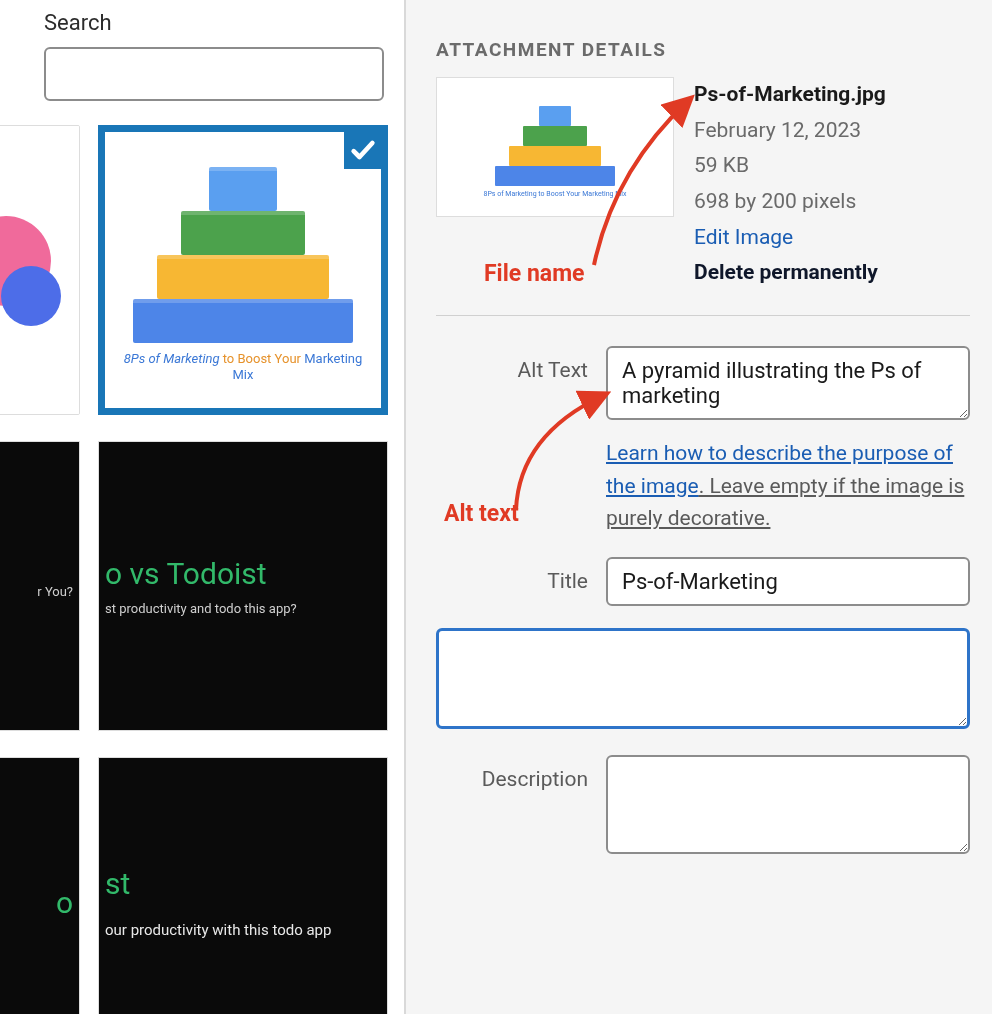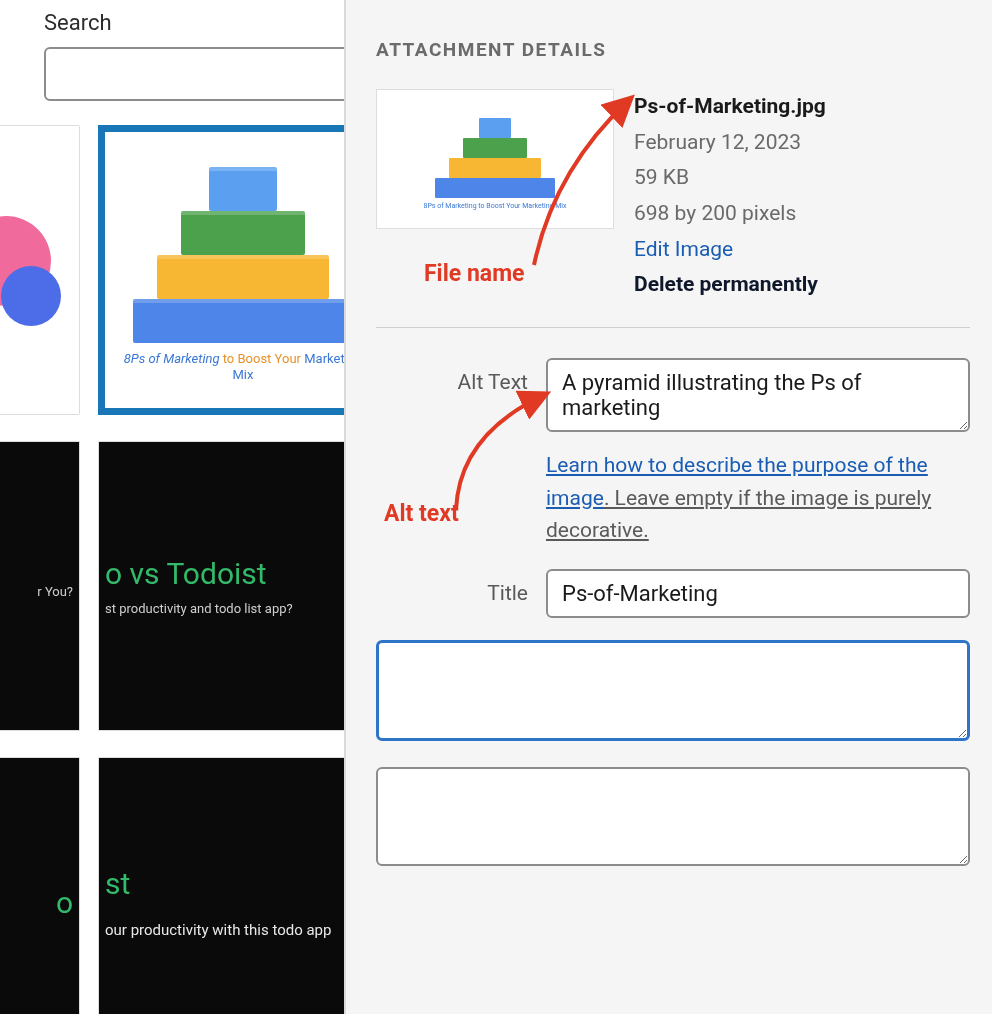--- a/index.html
+++ b/index.html
@@ -10,21 +10,21 @@
     width: 992px;
     height: 1014px;
     overflow: hidden;
     position: relative;
   }
   .container {
     display: flex;
     height: 100%;
   }
   .left-panel {
-    width: 344px;
+    width: 404px;
     padding: 10px 16px 0 0;
     position: relative;
   }
   .search-label {
     font-size: 22px;
     color: #2c2c2c;
     margin: 0 0 12px 44px;
     font-weight: 400;
   }
   .search-input {
@@ -208,21 +208,21 @@
     background: #f5f5f5;
     border-left: 2px solid #d9d9d9;
     padding: 38px 22px 0 30px;
     position: relative;
   }
   .section-header {
     font-size: 19px;
     font-weight: 700;
     color: #6b6b6b;
     letter-spacing: 1.5px;
-    margin-bottom: 28px;
+    margin-bottom: 16px;
   }
   .details-row {
     display: flex;
     gap: 20px;
     padding-bottom: 24px;
     border-bottom: 1px solid #d0d0d0;
     margin-bottom: 30px;
   }
   .preview-thumb {
     width: 238px;
@@ -367,21 +367,21 @@
               <polyline points="4,13 9,18 20,6"></polyline>
             </svg>
         </div>
       </div>
 
       <div class="thumb thumb3">
         <div class="sub-gray">r You?</div>
       </div>
       <div class="thumb thumb4">
         <div class="green-title">o vs Todoist</div>
-        <div class="sub-gray">st productivity and todo list app?</div>
+        <div class="sub-gray">st productivity and todo this app?</div>
       </div>
 
       <div class="thumb thumb5">
         <div class="green-title">o</div>
       </div>
       <div class="thumb thumb6">
         <div class="green-title">st</div>
         <div class="sub-white">our productivity with this todo app</div>
       </div>
     </div>
@@ -427,20 +427,21 @@
       </div>
     </div>
 
     <div class="form-row">
       <div class="form-field">
         <textarea class="textarea focused" rows="3" value="" style=""></textarea>
       </div>
     </div>
 
     <div class="form-row">
+      <div class="form-label">Description</div>
       <div class="form-field">
         <textarea class="textarea" rows="3" value="" style=""></textarea>
       </div>
     </div>
 
     <div class="annotation" style="left:78px; top:260px;">
       <div class="annotation-label">File name</div>
       <svg style="left:100px; top:-170px;" width="120" height="180" viewBox="0 0 120 180">
         <defs>
           <marker id="ah1" markerWidth="8" markerHeight="8" refX="6" refY="4" orient="auto">

